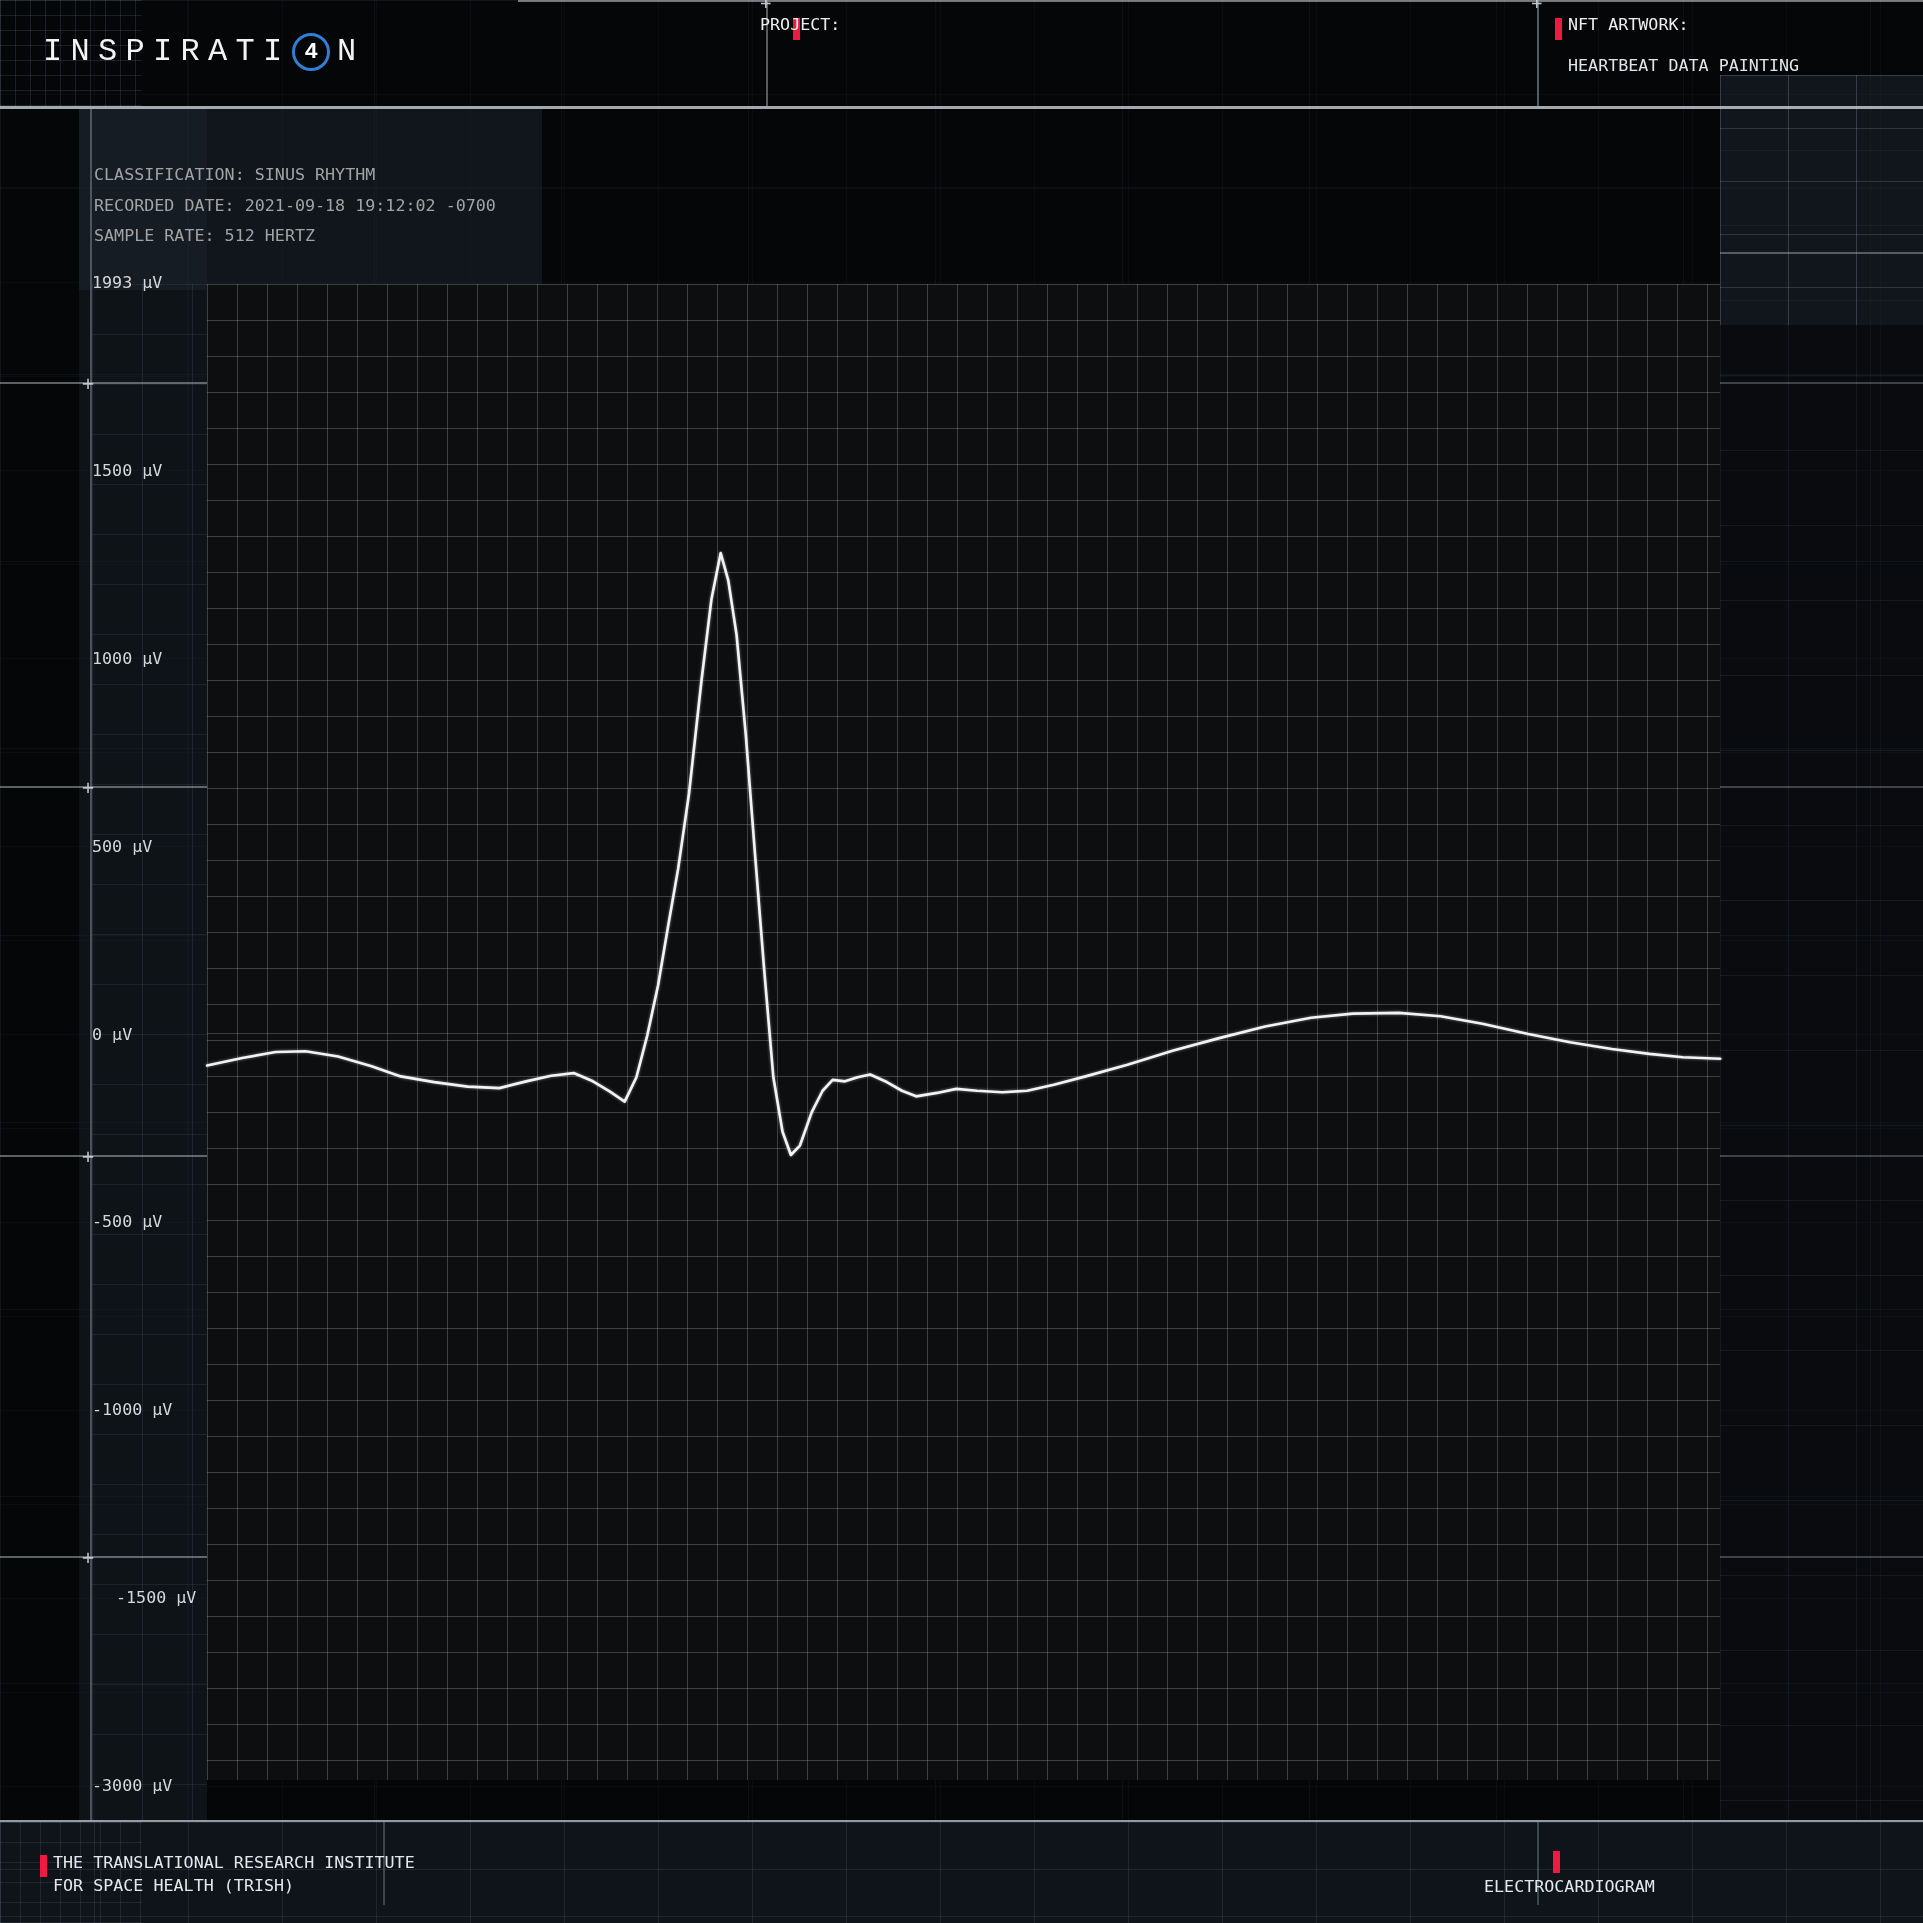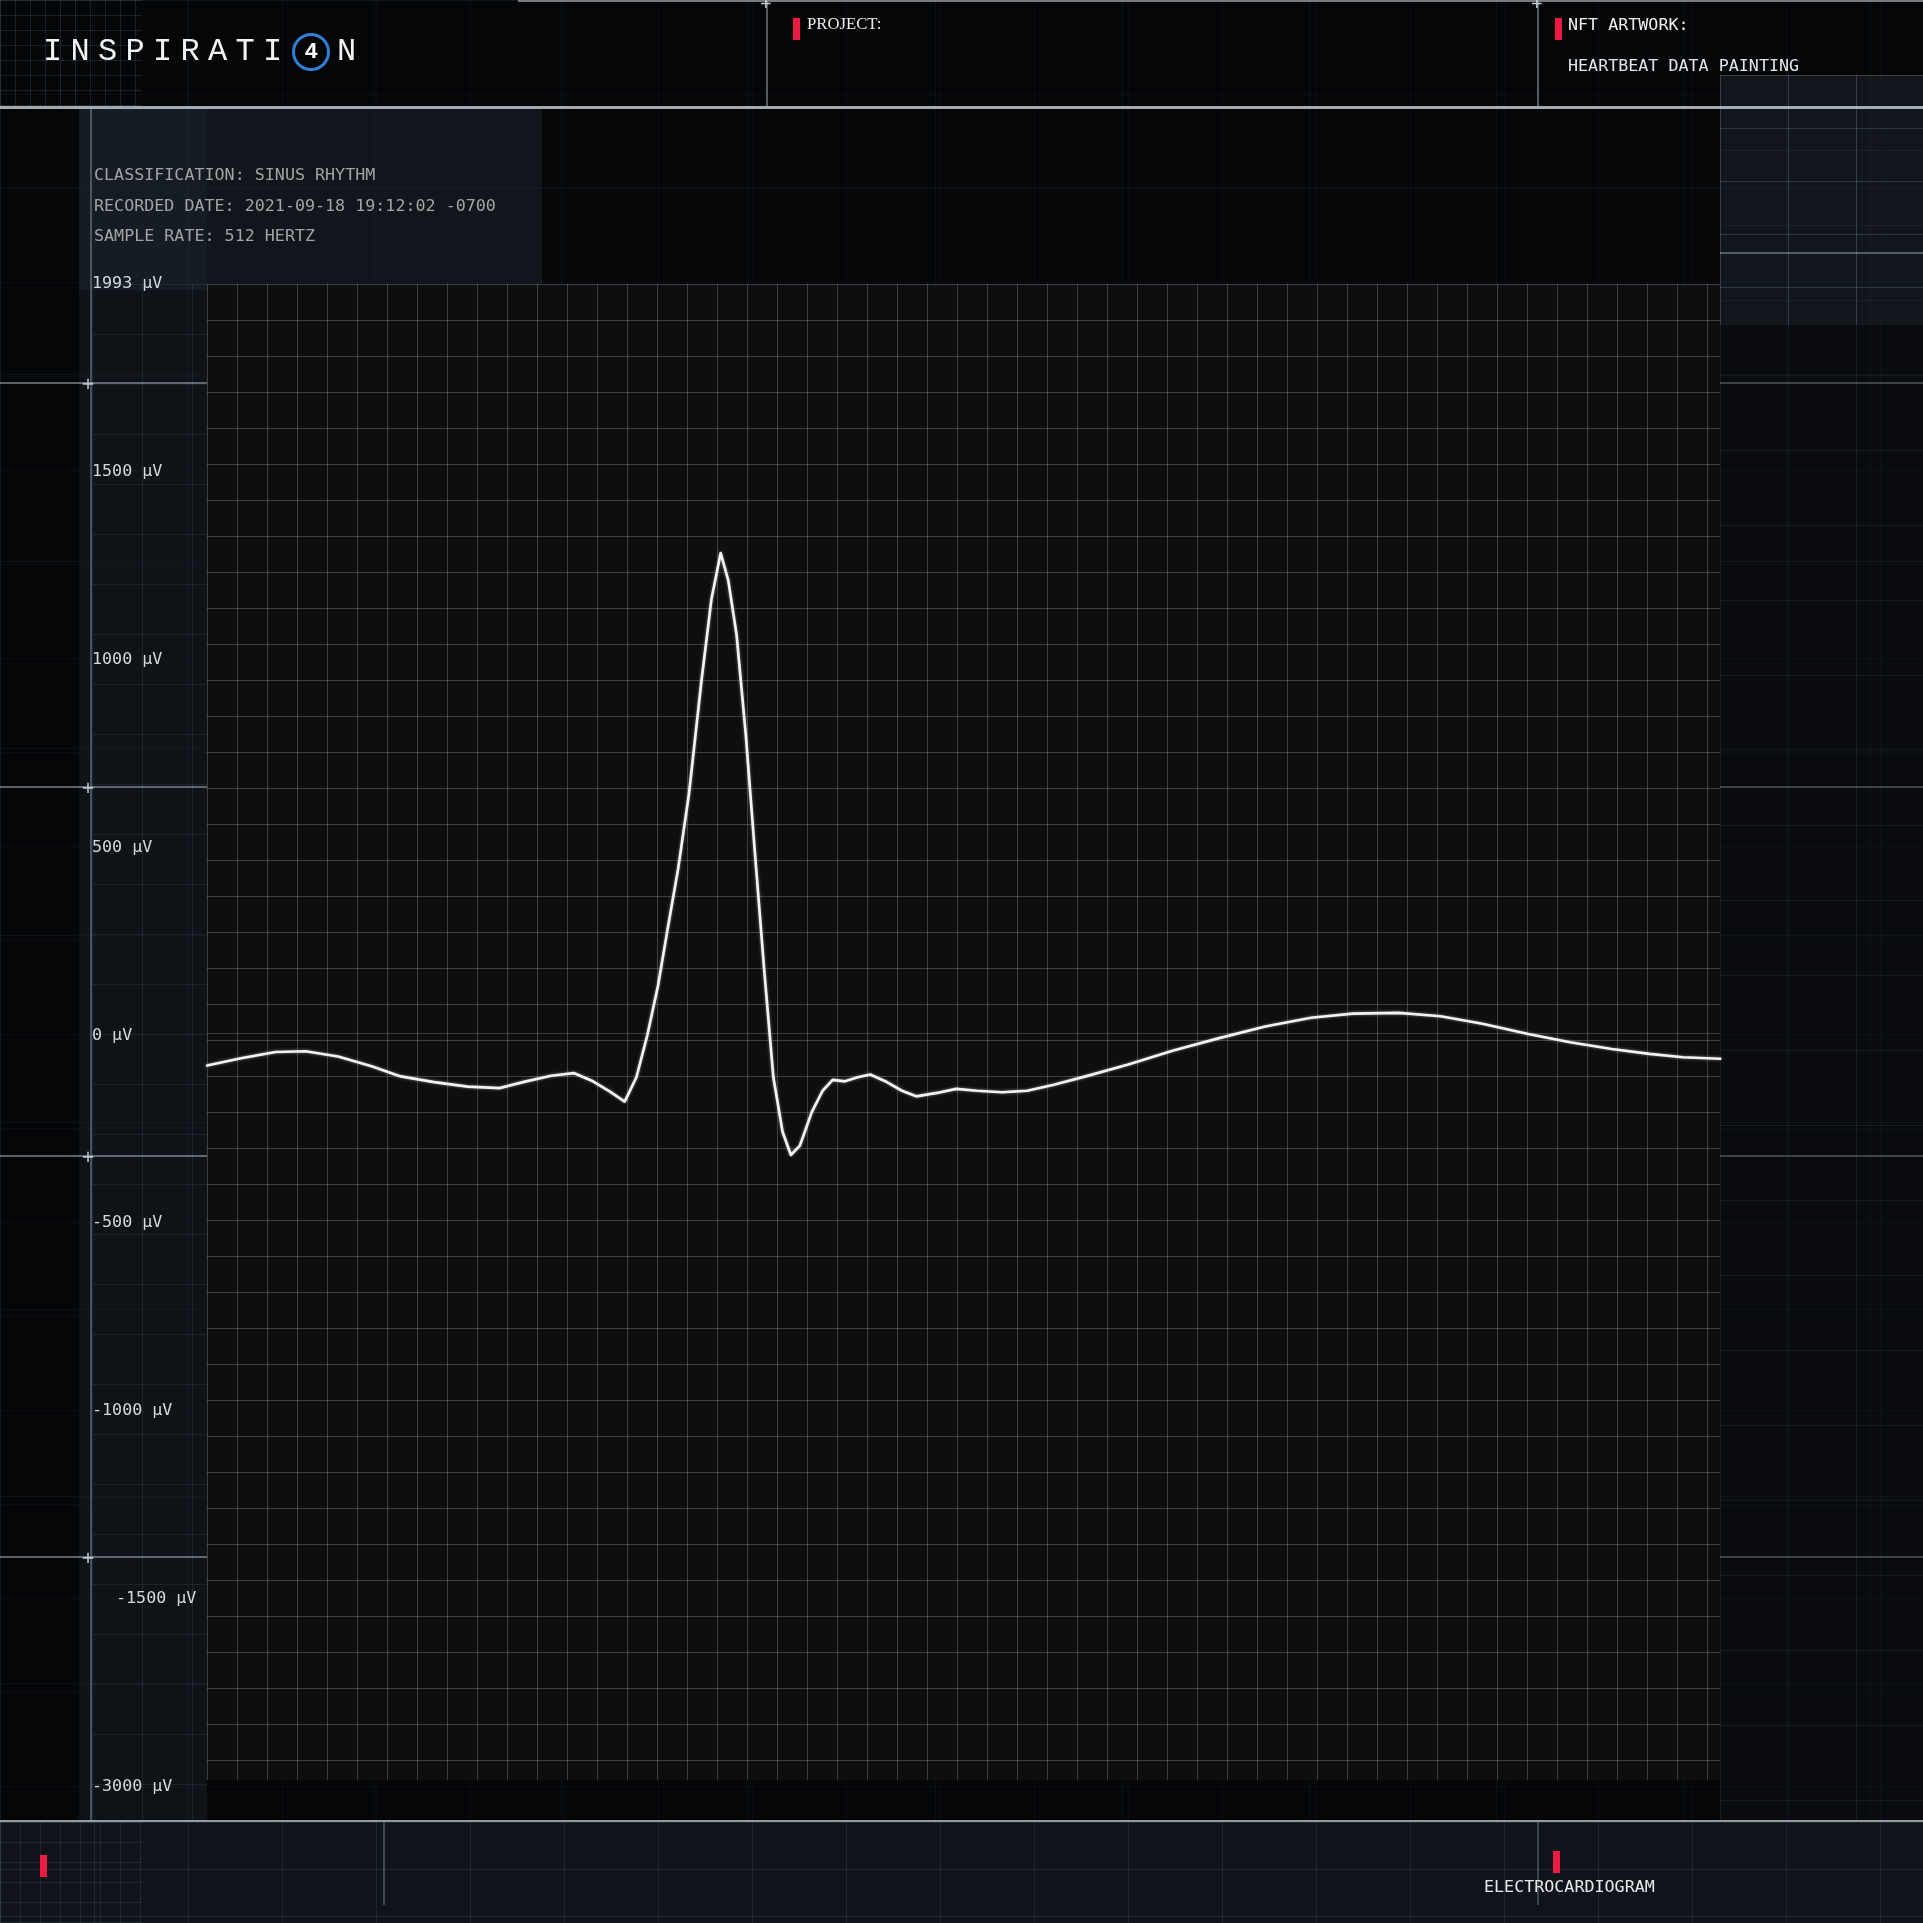--- a/index.html
+++ b/index.html
@@ -112,21 +112,21 @@
 
   <div class="abs logo">
     <span>INSPIRATI</span>
       <span class="logo-circle">4</span>
       <span>N</span>
   </div>
 
   <div class="abs" style="left:793px;top:17.5px;">
       <div class="redbar"></div>
     </div>
-  <div class="abs hdr-label" style="left:807px;top:14px;font-family:Liberation Serif, serif;">PROJECT:</div>
+  <div class="abs hdr-label" style="left:760px;top:14px;">PROJECT:</div>
 
   <div class="abs" style="left:1555px;top:17.5px;">
       <div class="redbar"></div>
     </div>
   <div class="abs hdr-label" style="left:1568px;top:14px;">NFT ARTWORK:</div>
   <div class="abs hdr-lines" style="left:1568px;top:55px;">HEARTBEAT DATA PAINTING</div>
 
   <div class="abs meta">
     <div>CLASSIFICATION: SINUS RHYTHM</div>
     <div>RECORDED DATE: 2021-09-18 19:12:02 -0700</div>
@@ -166,20 +166,24 @@
   </svg>
 
   <div class="abs footer-band"></div>
   <div class="abs footer-hatch"></div>
   <div class="abs footer-vline" style="left:383px;"></div>
   <div class="abs footer-vline" style="left:1537px;"></div>
 
   <div class="abs" style="left:40px;top:1855px;">
       <div class="redbar"></div>
     </div>
+  <div class="abs ftr-text" style="left:53px;top:1851px;">
+    <div>THE TRANSLATIONAL RESEARCH INSTITUTE</div>
+    <div>FOR SPACE HEALTH (TRISH)</div>
+  </div>
 
   <div class="abs" style="left:1553px;top:1851px;">
       <div class="redbar"></div>
     </div>
   <div class="abs ftr-text" style="left:1484px;top:1850px;margin-top:25px;">ELECTROCARDIOGRAM</div>
 
 </div>
 
 
 </body></html>

